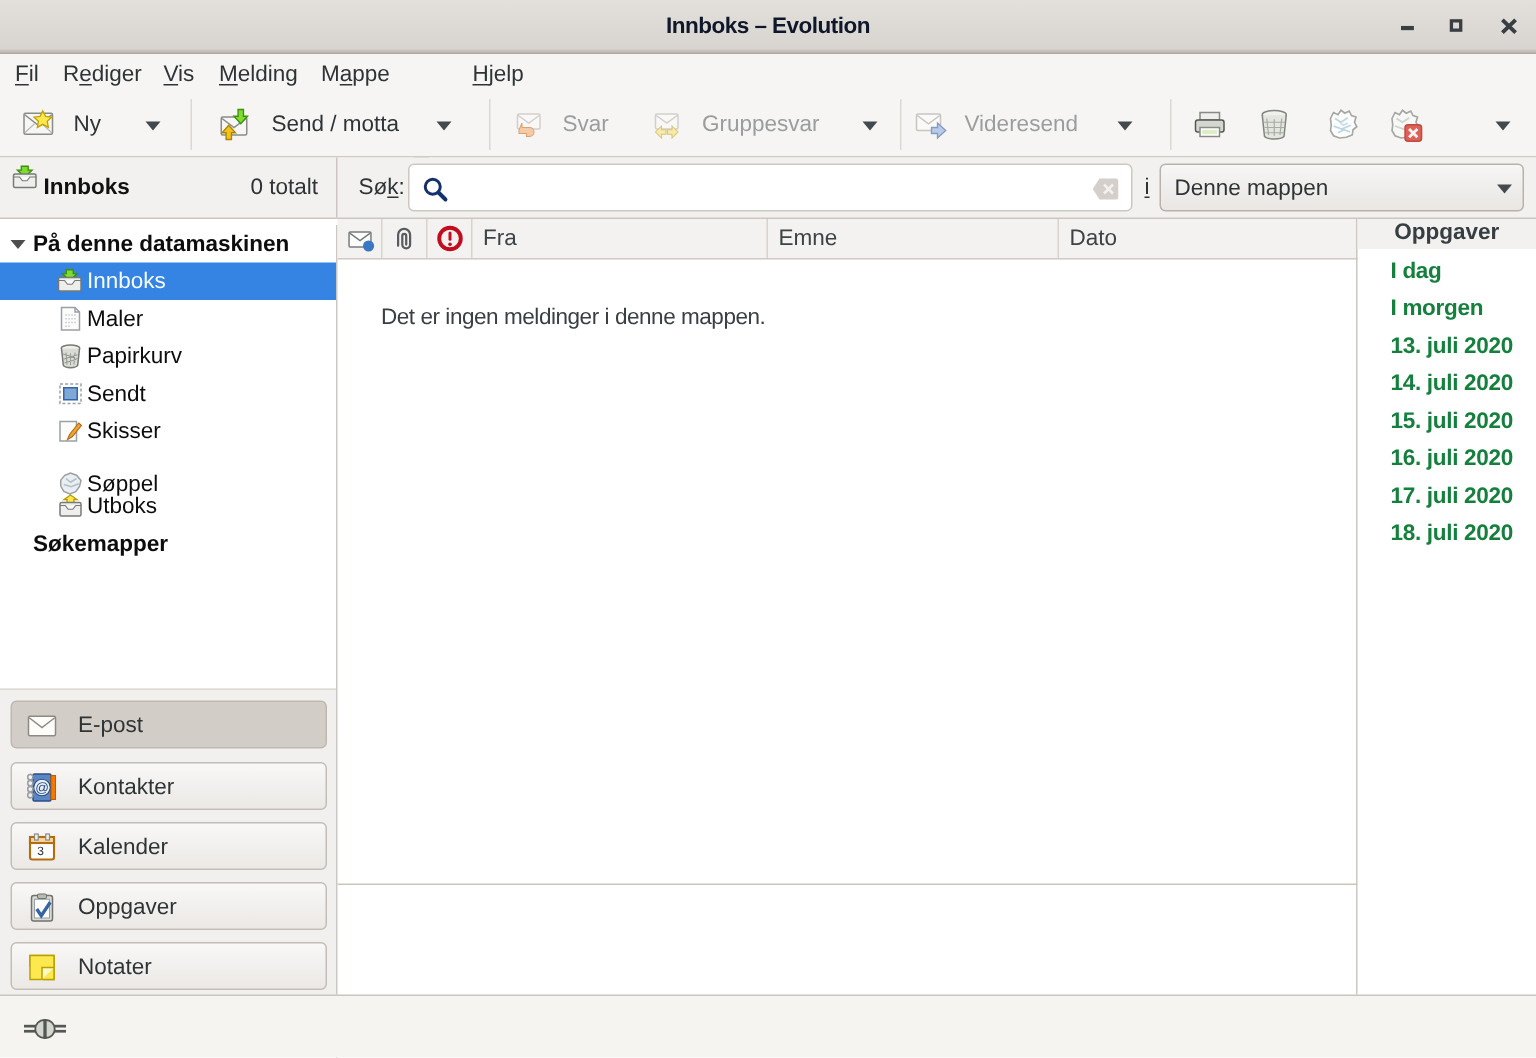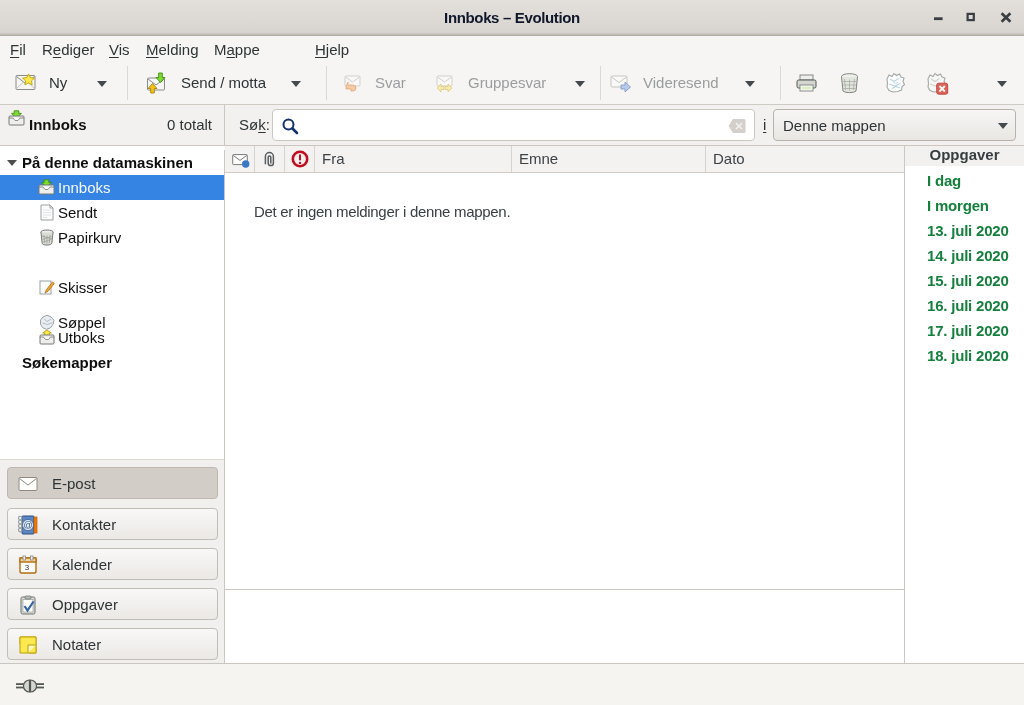--- a/index.html
+++ b/index.html
@@ -196,29 +196,36 @@
           <path d="M1 8 h4 l2 2.5 h3 l2-2.5 h4" fill="#fafafa" stroke="#767b76" stroke-width="0.8"></path>
         </svg>
         <span class="lbl" style="left:58px;">Innboks</span>
       </div>
       <div class="treerow" style="top:50px;">
         <svg style="left:39px; top:4px;" width="16" height="17" viewBox="0 0 16 17">
           <path d="M2 1 h9 l3 3 v12 h-12z" fill="#fcfcfb" stroke="#9aa0a5"></path>
           <path d="M11 1 v3 h3" fill="none" stroke="#9aa0a5"></path>
           <path d="M4.5 6 h7 M4.5 8.5 h7 M4.5 11 h7 M4.5 13.5 h4" stroke="#c3c9d0" stroke-width="0.9" stroke-dasharray="1 1"></path>
         </svg>
-        <span class="lbl" style="left:58px;">Sendt</span>
+        <span class="lbl" style="left:58px;">Maler</span>
       </div>
       <div class="treerow" style="top:75px;">
         <svg style="left:39px; top:4px;" width="16" height="17" viewBox="0 0 16 17">
           <ellipse cx="8" cy="3.2" rx="6.2" ry="2.2" fill="#eeeeec" stroke="#767b76"></ellipse>
           <path d="M2 3.5 L3.2 14.5 a4.9 2 0 0 0 9.6 0 L14 3.5" fill="#d9dcd4" stroke="#767b76"></path>
           <path d="M5 6 l.7 8 M8 6.5 v8 M11 6 l-.7 8 M3 7 l10 3 M3.3 10.5 l9.4 -3 M4 13 l8-2.5" stroke="#979b94" stroke-width="0.7" fill="none"></path>
         </svg>
         <span class="lbl" style="left:58px;">Papirkurv</span>
+      </div>
+      <div class="treerow" style="top:100px;">
+        <svg style="left:39px; top:4px;" width="16" height="17" viewBox="0 0 16 17">
+          <rect x="1" y="2" width="14" height="13" fill="#fff" stroke="#9aa0a5" stroke-dasharray="2 1.4"></rect>
+          <rect x="3.5" y="4.5" width="9" height="8" fill="#7fa7d8" stroke="#3465a4"></rect>
+        </svg>
+        <span class="lbl" style="left:58px;">Sendt</span>
       </div>
       <div class="treerow" style="top:125px;">
         <svg style="left:39px; top:4px;" width="16" height="17" viewBox="0 0 16 17">
           <rect x="1" y="2" width="11" height="13" fill="#fcfcfb" stroke="#9aa0a5"></rect>
           <path d="M14.5 3 l-6 7.5 -1.5 3.5 3.3-2 6-7.5z" fill="#efa536" stroke="#b36d10" stroke-width="0.8" transform="translate(-1,0)"></path>
         </svg>
         <span class="lbl" style="left:58px;">Skisser</span>
       </div>
       <div class="treerow" style="top:150px;margin-top:10px;">
         <svg style="left:39px; top:4px;" width="16" height="17" viewBox="0 0 16 17">

